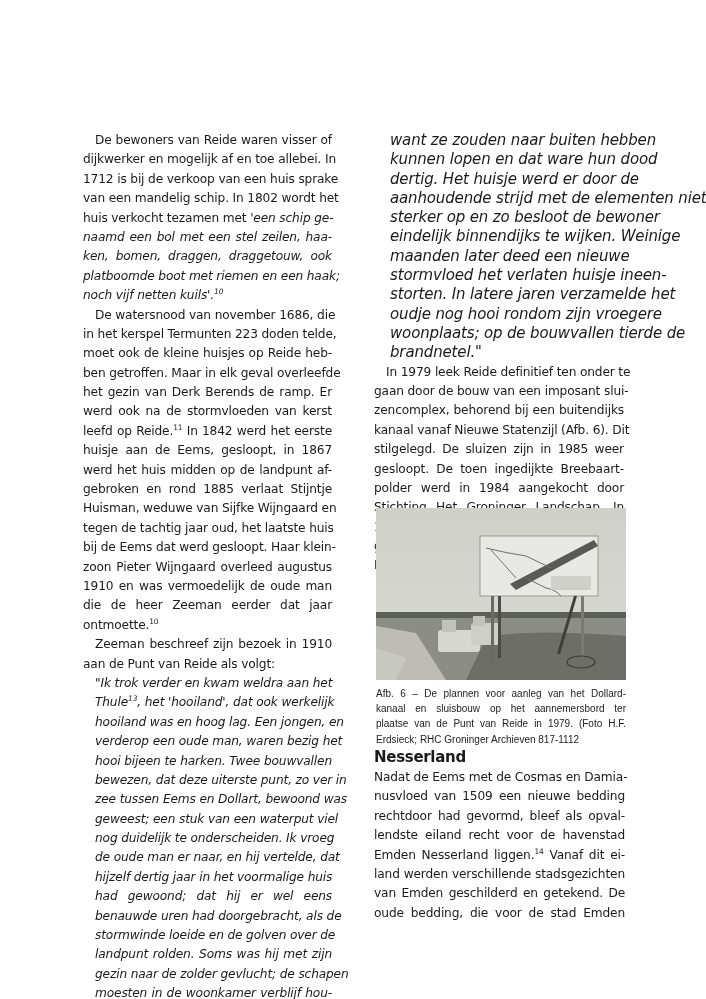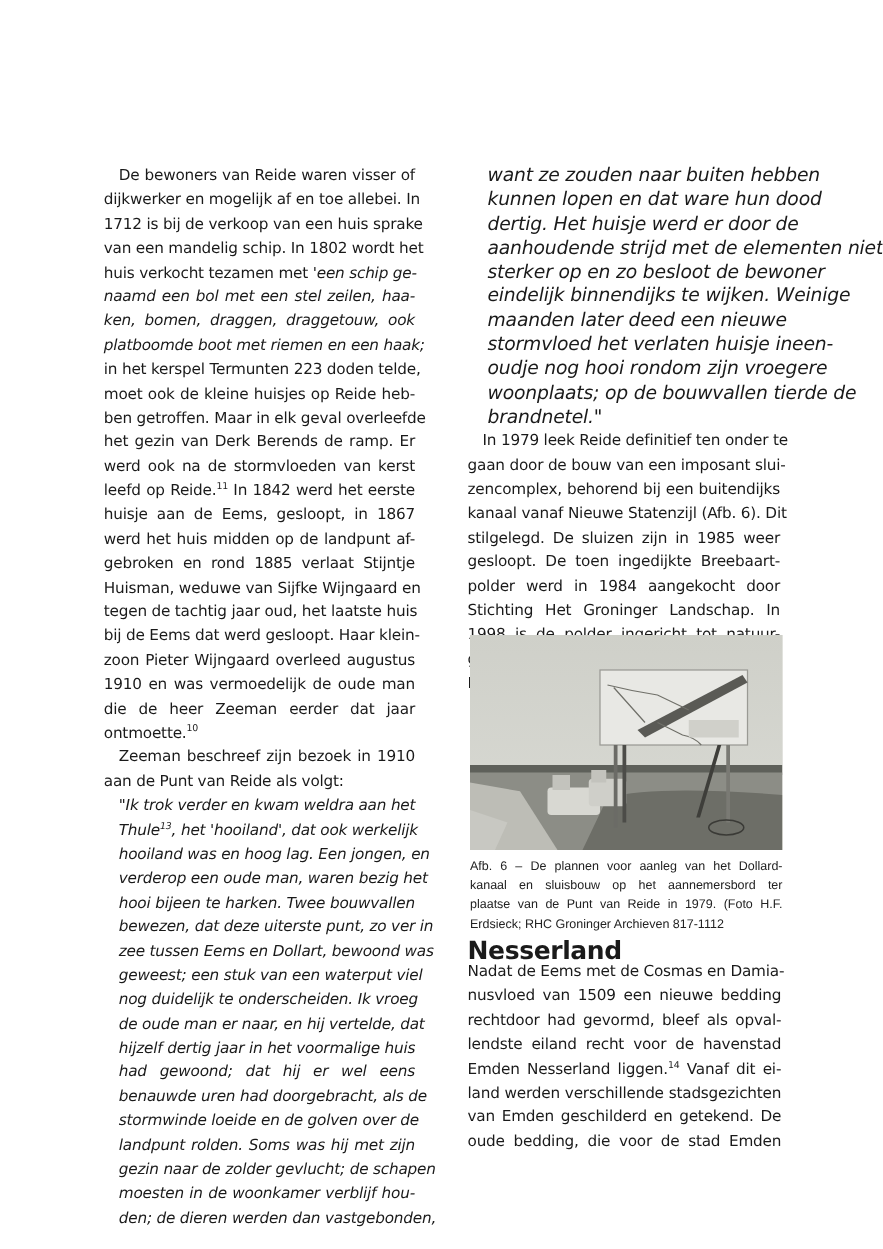--- a/index.html
+++ b/index.html
@@ -15,36 +15,38 @@
   .quote { padding-left:12px; font-style:italic; letter-spacing:-0.25px; }
   .quote-right { padding-left:28px; font-style:italic; letter-spacing:-0.25px; }
   .quote-right .line { font-size:15px; height:19.3px; line-height:19.3px; }
   sup { font-size:7.5px; line-height:0; vertical-align:5px; }
   .photo { position:absolute; left:376px; top:508px; width:250px; height:172px;
            background:#c9c9c2; overflow:hidden; }
   .caption { position:absolute; left:376px; top:686px; width:250px;
              font-family:Liberation Sans, sans-serif; font-size:10px; line-height:15.2px; color:#222; }
   .caption .cl { display:block; white-space:nowrap; text-align:justify; text-align-last:justify; }
   .caption .cl.last { text-align-last:left; }
-  .heading { position:absolute; left:374px; top:748px; font-size:20px; font-weight:bold; letter-spacing:-0.3px; }
+  .heading { position:absolute; left:374px; top:748px; font-size:15px; font-weight:bold; letter-spacing:-0.3px; }
   .col-right2 { position:absolute; left:374px; top:768px; width:251px; }
 </style>
 </head>
 <body>
 
 <div class="col col-left">
   <span class="line indent">De bewoners van Reide waren visser of</span>
   <span class="line">dijkwerker en mogelijk af en toe allebei. In</span>
   <span class="line">1712 is bij de verkoop van een huis sprake</span>
   <span class="line">van een mandelig schip. In 1802 wordt het</span>
   <span class="line"><span>huis verkocht tezamen met </span><i>'een schip ge-</i></span>
   <span class="line" style="font-style:italic">naamd een bol met een stel zeilen, haa-</span>
   <span class="line" style="font-style:italic">ken, bomen, draggen, draggetouw, ook</span>
   <span class="line" style="font-style:italic">platboomde boot met riemen en een haak;</span>
+  <span class="line last" style="font-style:italic"><span>noch vijf netten kuils'.</span><sup>10</sup></span>
 
+  <span class="line indent">De watersnood van november 1686, die</span>
   <span class="line">in het kerspel Termunten 223 doden telde,</span>
   <span class="line">moet ook de kleine huisjes op Reide heb-</span>
   <span class="line">ben getroffen. Maar in elk geval overleefde</span>
   <span class="line">het gezin van Derk Berends de ramp. Er</span>
   <span class="line">werd ook na de stormvloeden van kerst</span>
   <span class="line"><span>leefd op Reide.</span><sup>11</sup><span> In 1842 werd het eerste</span></span>
   <span class="line">huisje aan de Eems, gesloopt, in 1867</span>
   <span class="line">werd het huis midden op de landpunt af-</span>
   <span class="line">gebroken en rond 1885 verlaat Stijntje</span>
   <span class="line">Huisman, weduwe van Sijfke Wijngaard en</span>
@@ -83,20 +85,21 @@
 <div class="col col-right">
   <div class="quote-right">
     <span class="line">want ze zouden naar buiten hebben</span>
     <span class="line">kunnen lopen en dat ware hun dood</span>
     <span class="line">dertig. Het huisje werd er door de</span>
     <span class="line">aanhoudende strijd met de elementen niet</span>
     <span class="line">sterker op en zo besloot de bewoner</span>
     <span class="line">eindelijk binnendijks te wijken. Weinige</span>
     <span class="line">maanden later deed een nieuwe</span>
     <span class="line">stormvloed het verlaten huisje ineen-</span>
+    <span class="line">storten. In latere jaren verzamelde het</span>
     <span class="line">oudje nog hooi rondom zijn vroegere</span>
     <span class="line">woonplaats; op de bouwvallen tierde de</span>
     <span class="line last">brandnetel."</span>
   </div>
   <div style="padding-left:12px">
     <span class="line indent">In 1979 leek Reide definitief ten onder te</span>
     <span class="line">gaan door de bouw van een imposant slui-</span>
     <span class="line">zencomplex, behorend bij  een buitendijks</span>
     <span class="line">kanaal vanaf Nieuwe Statenzijl (Afb. 6). Dit</span>
     <span class="line">stilgelegd. De sluizen zijn in 1985 weer</span>

